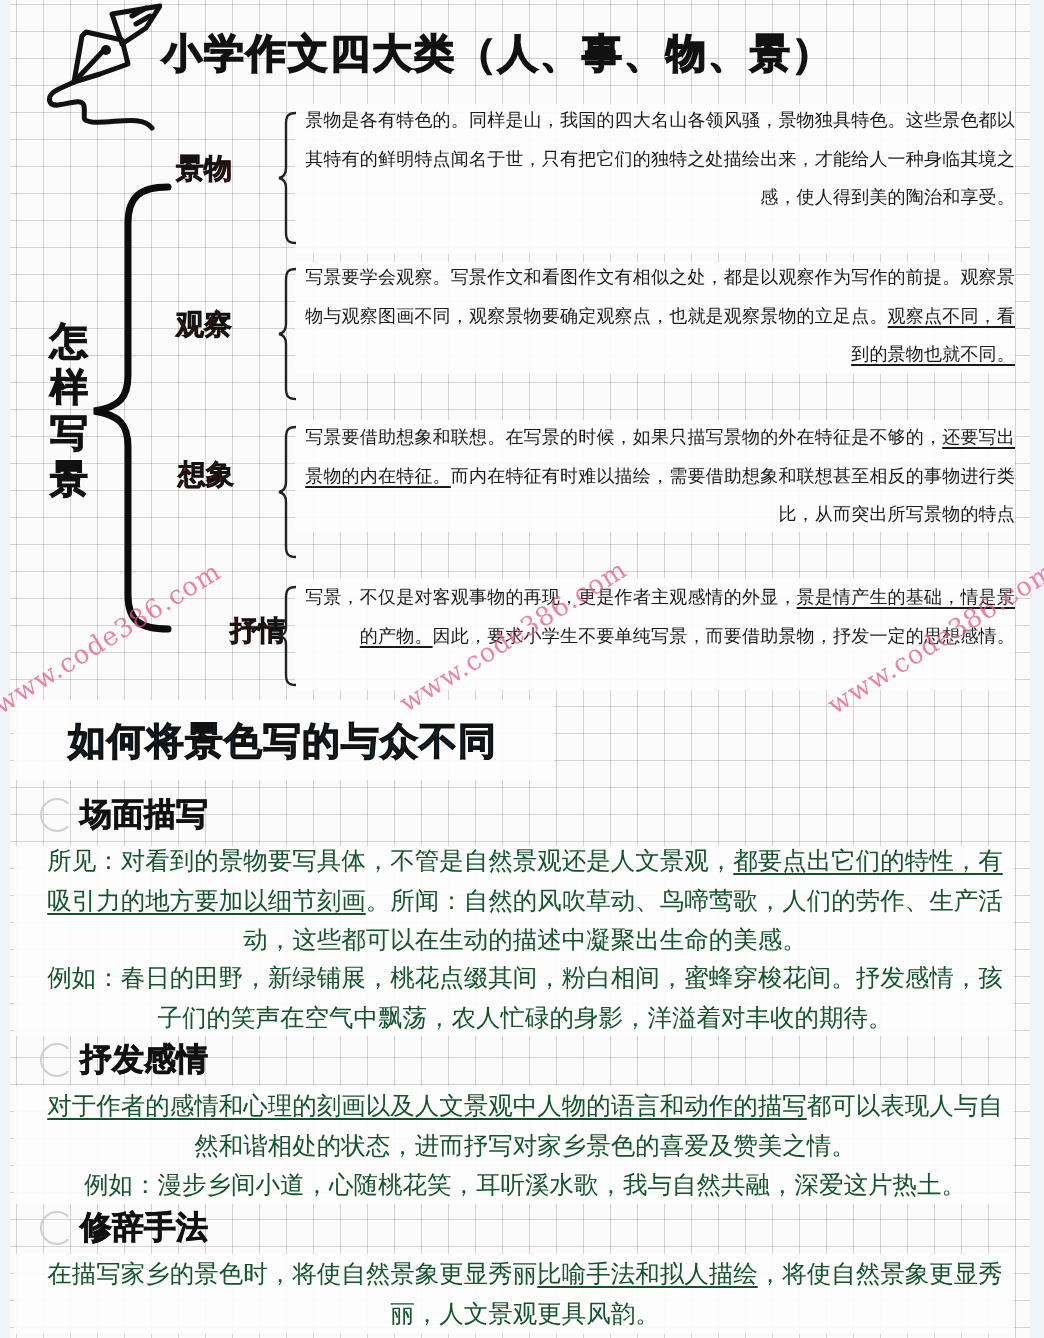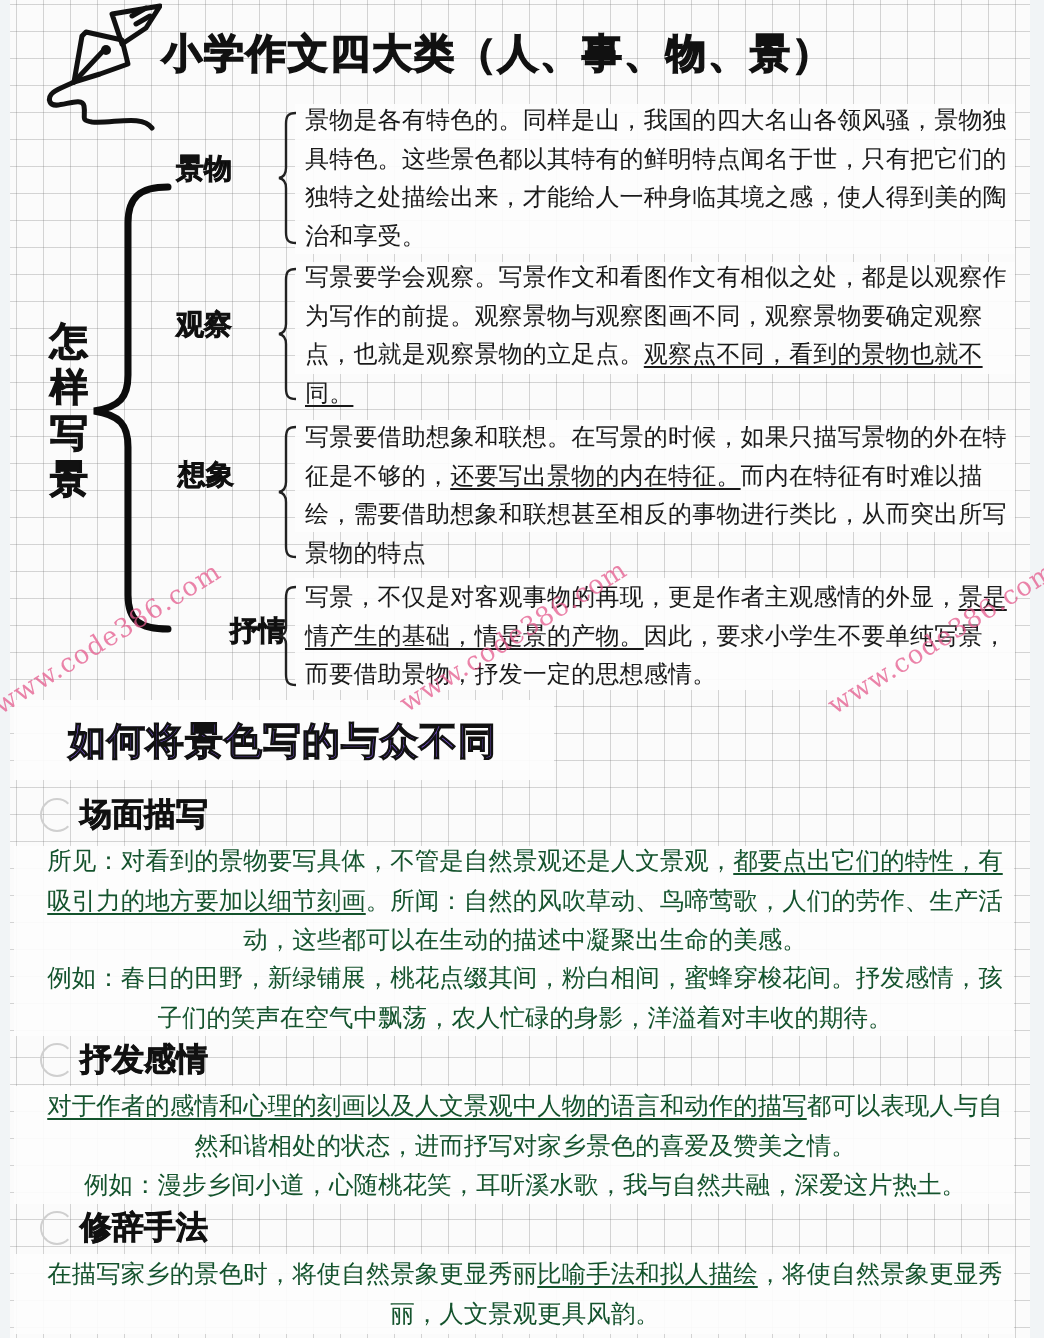--- a/index.html
+++ b/index.html
@@ -30,34 +30,34 @@
     }
 
     .vertical-title {
       position: absolute; left: 46px; top: 318px; width: 46px;
       font-size: 38px; font-weight: 900; line-height: 46px; text-align: center;
       color: #111; -webkit-text-stroke: 1.2px #111;
     }
     .big-brace { position: absolute; left: 84px; top: 175px; width: 100px; height: 470px; }
 
     .cat-label {
-      position: absolute; font-size: 28px; font-weight: 900; color: #000000;
+      position: absolute; font-size: 28px; font-weight: 900; color: #b91c1c;
       -webkit-text-stroke: 0.8px #111; white-space: nowrap;
     }
 
     .small-brace { position: absolute; width: 26px; }
     .block-text {
       position: absolute; left: 305px; width: 710px;
-      font-size: 24px; line-height: 38.5px; color: #1a1a1a; letter-spacing: 0.2px;
+      font-size: 18px; line-height: 38.5px; color: #1a1a1a; letter-spacing: 0.2px; text-align: right;
     }
     .u { text-decoration: underline; text-decoration-thickness: 1.6px; text-underline-offset: 4px; }
 
     .section-title {
       position: absolute; left: 68px; top: 716px; margin: 0;
-      font-size: 38px; font-weight: 900; color: #8b5cf6; -webkit-text-stroke: 1.2px #111;
+      font-size: 38px; font-weight: 900; color: #0c4a6e; -webkit-text-stroke: 1.2px #111;
       white-space: nowrap; letter-spacing: 1px;
     }
     .sub-head {
       position: absolute; left: 40px; height: 40px; display: flex; align-items: center;
     }
     .sub-head .ring {
       width: 30px; height: 30px; border-radius: 50%;
       border: 2px solid #cfcfcf; border-right-color: transparent; margin-right: 6px;
     }
     .sub-head .label {

